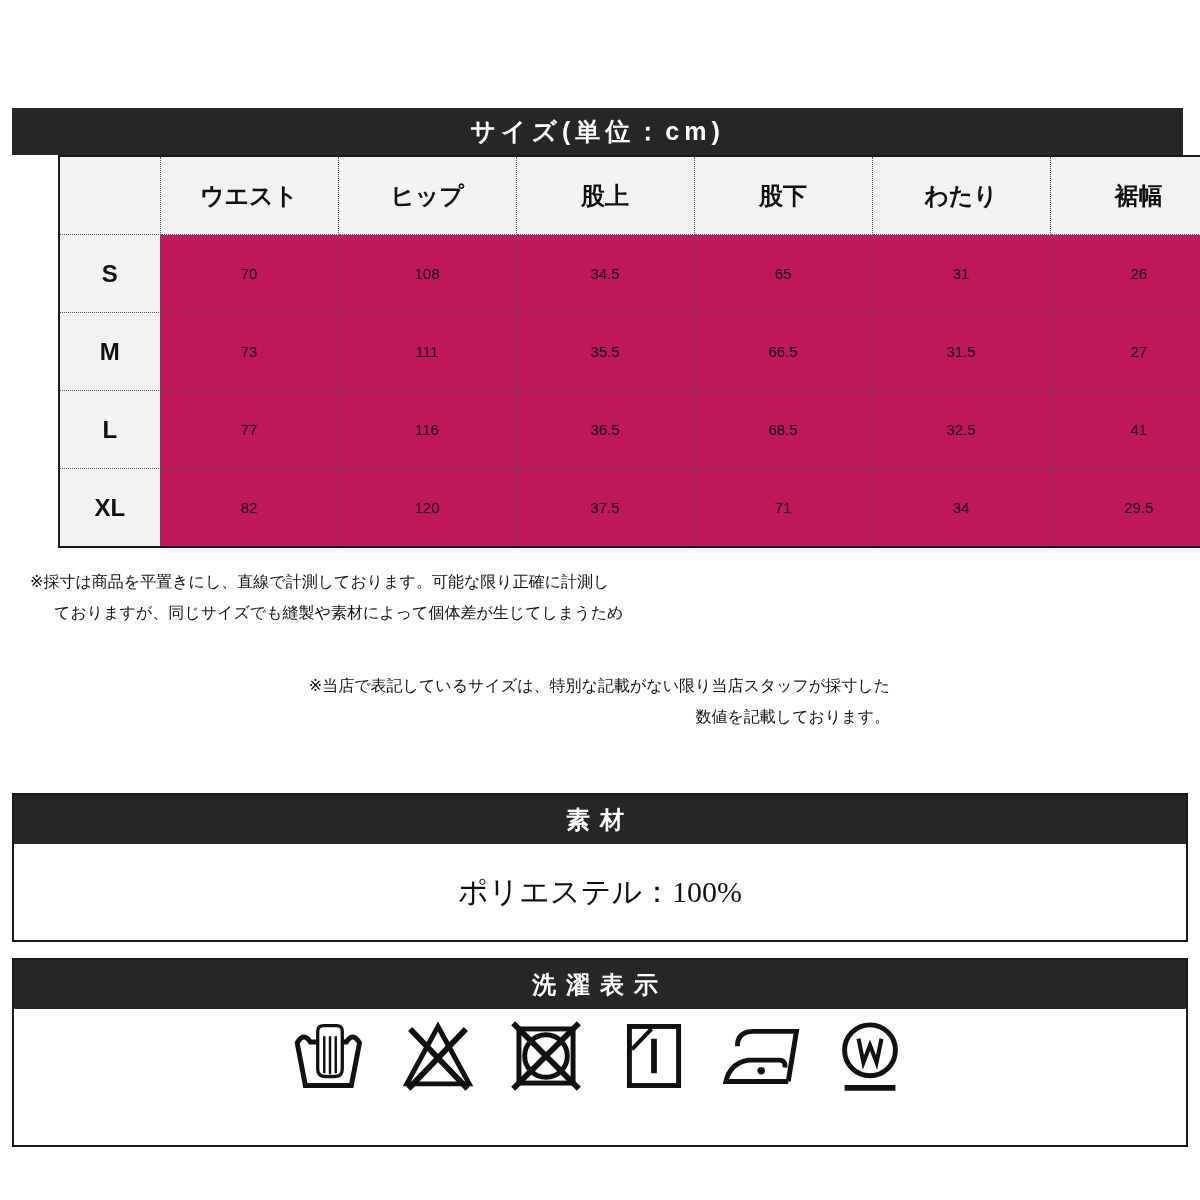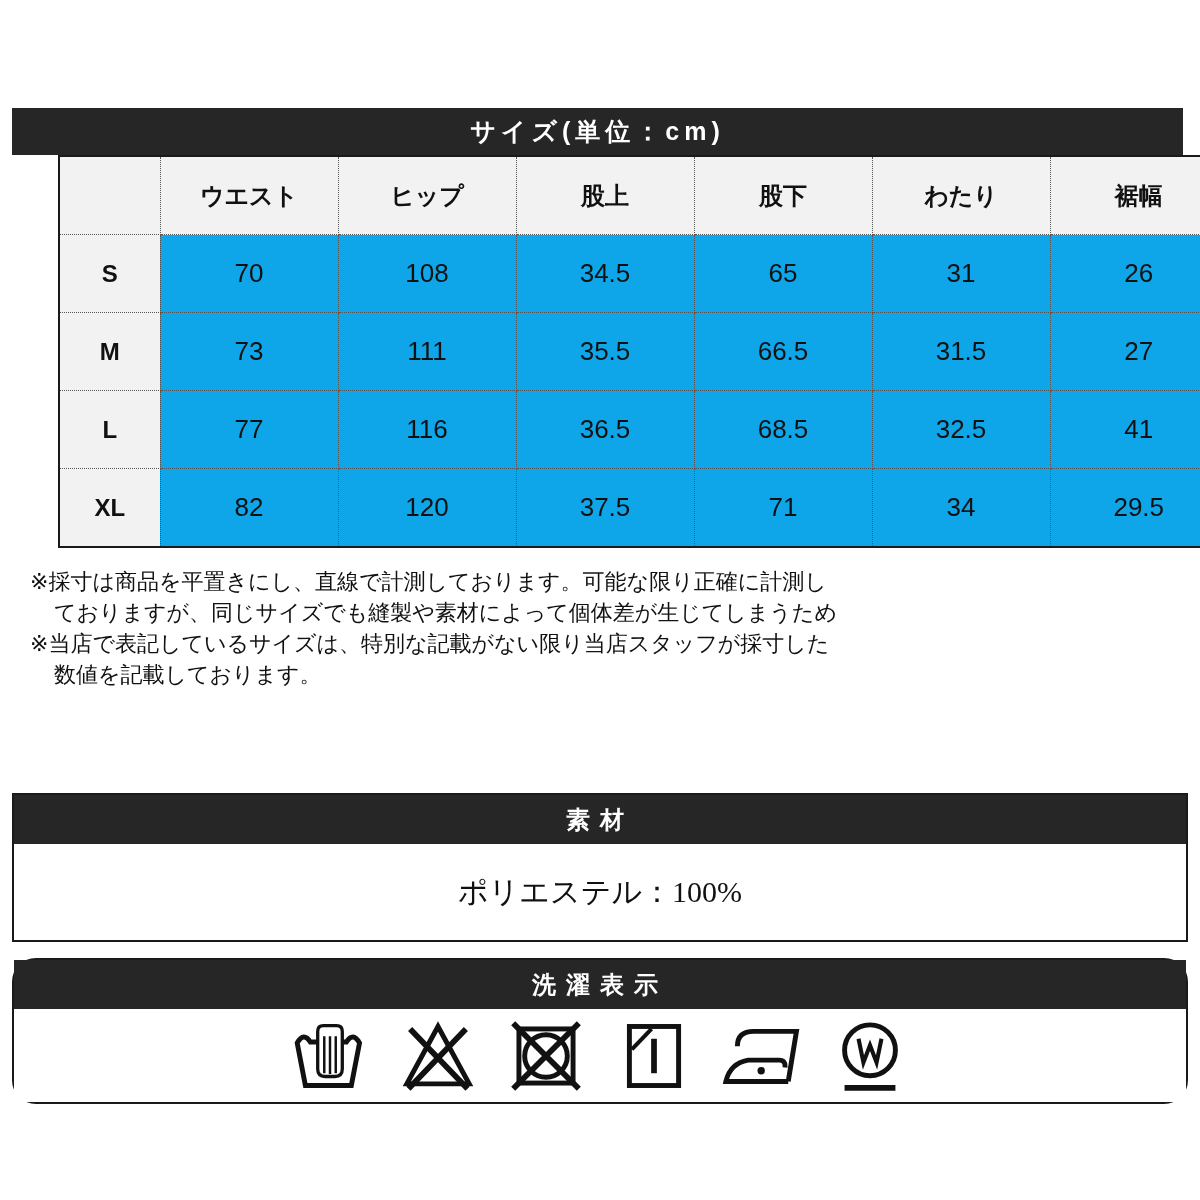--- a/index.html
+++ b/index.html
@@ -19,36 +19,36 @@
     width:100%;border-collapse:collapse;table-layout:fixed;
     border:2px solid #1a1a1a;background:#fff;margin-left:46px;
   }
   table.size-table th,table.size-table td{
     border:1px dotted #555;text-align:center;vertical-align:middle;
     height:77px;padding:0;
   }
   table.size-table col.label-col{width:101px;}
   table.size-table thead th{background:#f2f2f2;font-size:24px;font-weight:bold;}
   table.size-table tbody th{background:#f2f2f2;font-size:24px;font-weight:bold;}
-  table.size-table td{background:#0ea5e9;font-size:26px;font-weight:normal;}
+  table.size-table td{background:#be185d;font-size:15px;font-weight:normal;}
   
-  .notes{position:absolute;left:30px;top:566px;width:860px;font-size:22px;}
+  .notes{position:absolute;left:30px;top:566px;width:860px;font-size:16px;}
   .note{margin:0 0 0 0;}
-  .note + .note{}
+  .note + .note{margin-top:42px;text-align:right;}
   .note-line{display:block;line-height:31px;}
   .note-line.indent{padding-left:24px;}
   
   .boxed{position:absolute;left:12px;width:1176px;border:2px solid #1a1a1a;box-sizing:border-box;font-family:Liberation Serif, serif;}
   .boxed .black-bar{height:49px;font-size:24px;letter-spacing:10px;}
   .material-section{top:793px;height:149px;}
   .material-body{
     height:96px;display:flex;align-items:center;justify-content:center;
     font-size:30px;background:#fff;
   }
-  .laundry-section{top:958px;height:146px;border-radius:24px;}
+  .laundry-section{top:958px;height:189px;}
   .laundry-body{
     height:93px;display:flex;align-items:center;justify-content:center;
     gap:26px;background:#fff;
   }
   .care-icon{width:82px;height:82px;display:block;}
 </style>
 </head>
 <body>
 
 <div class="size-section">

